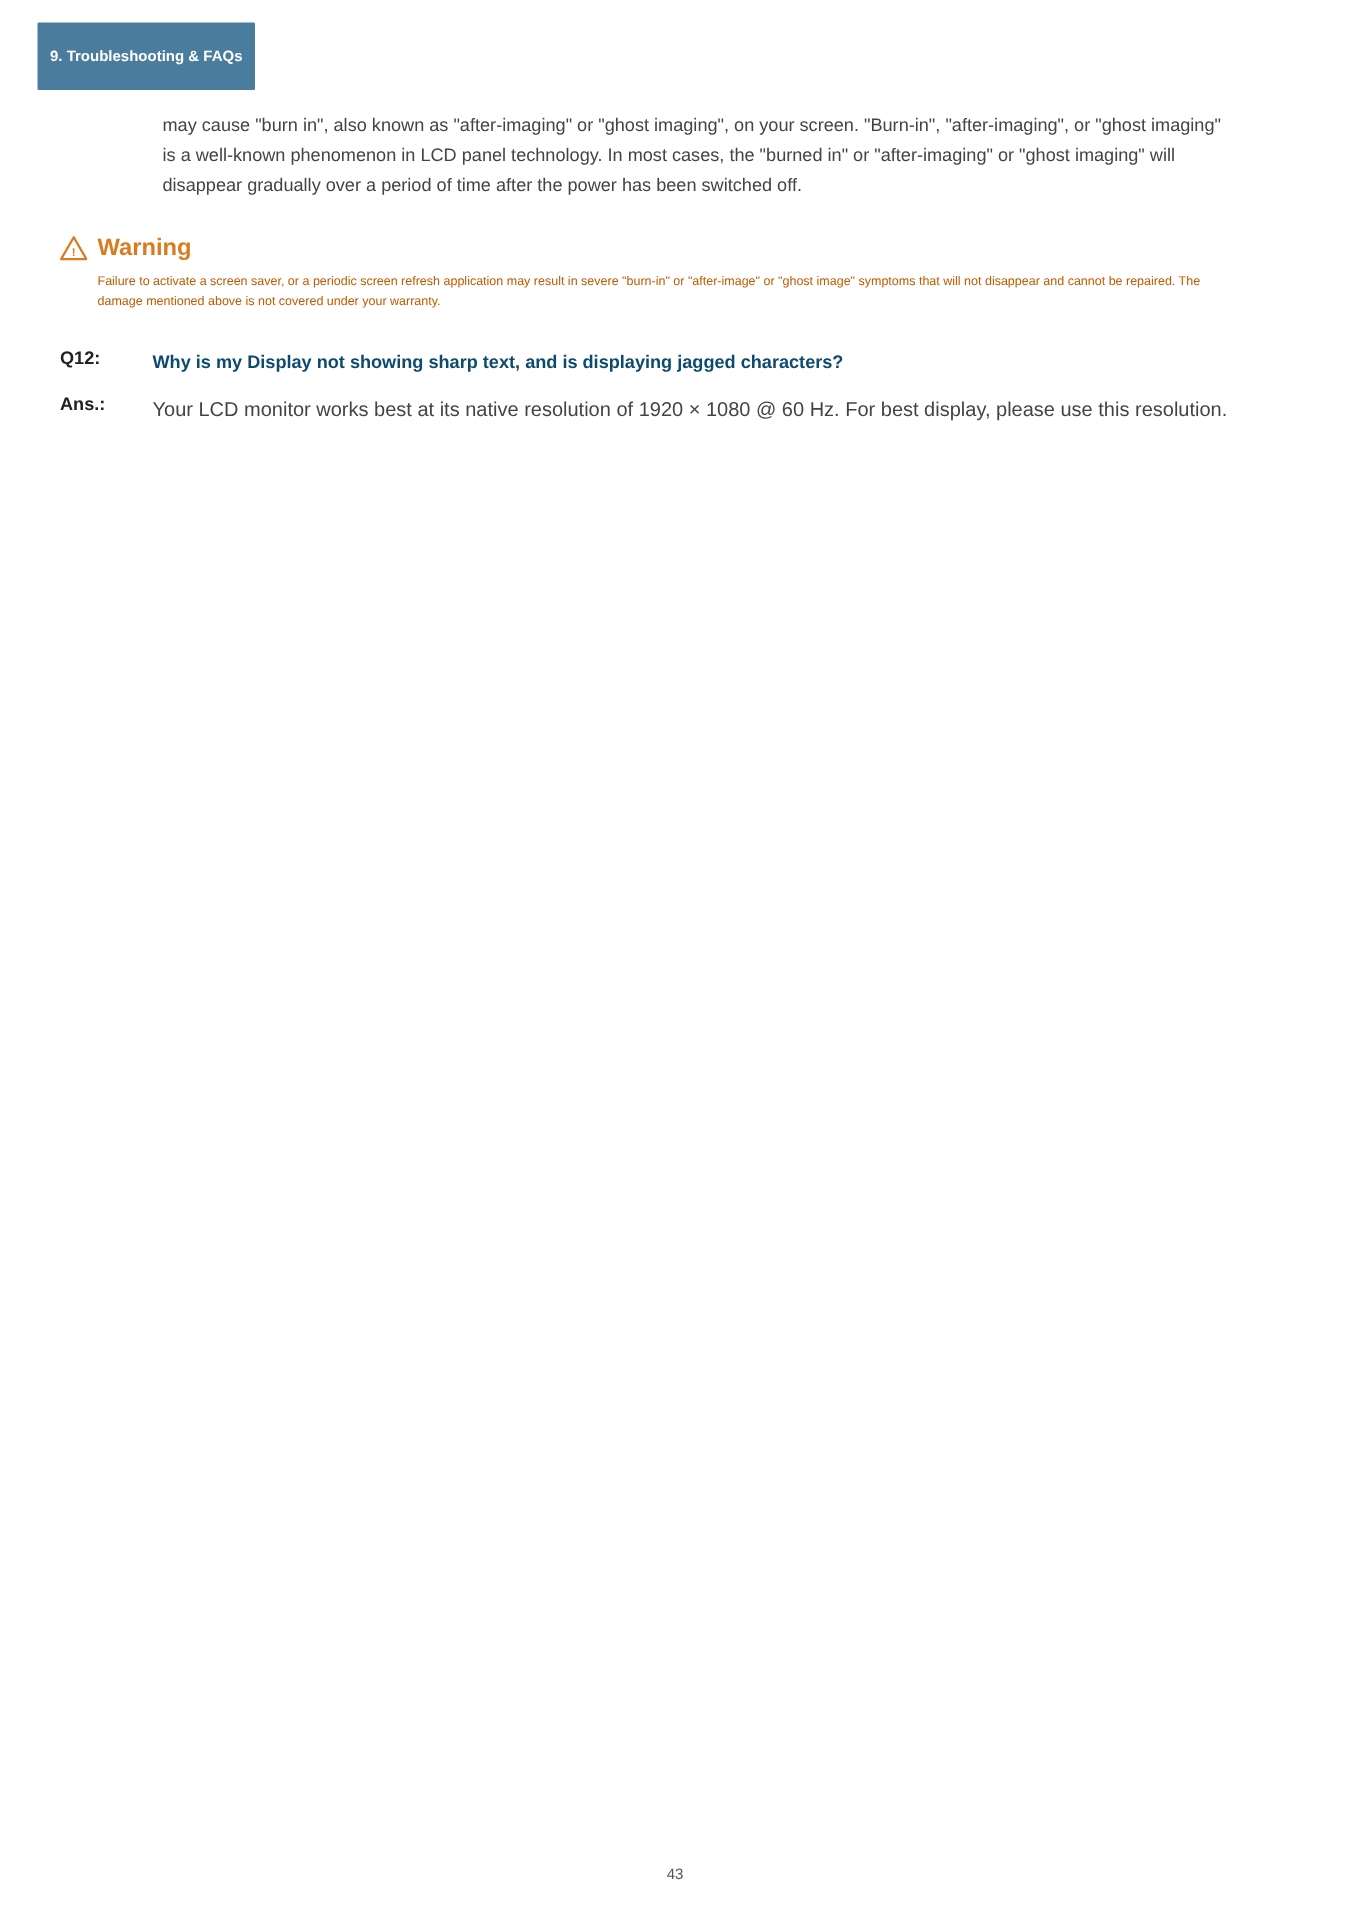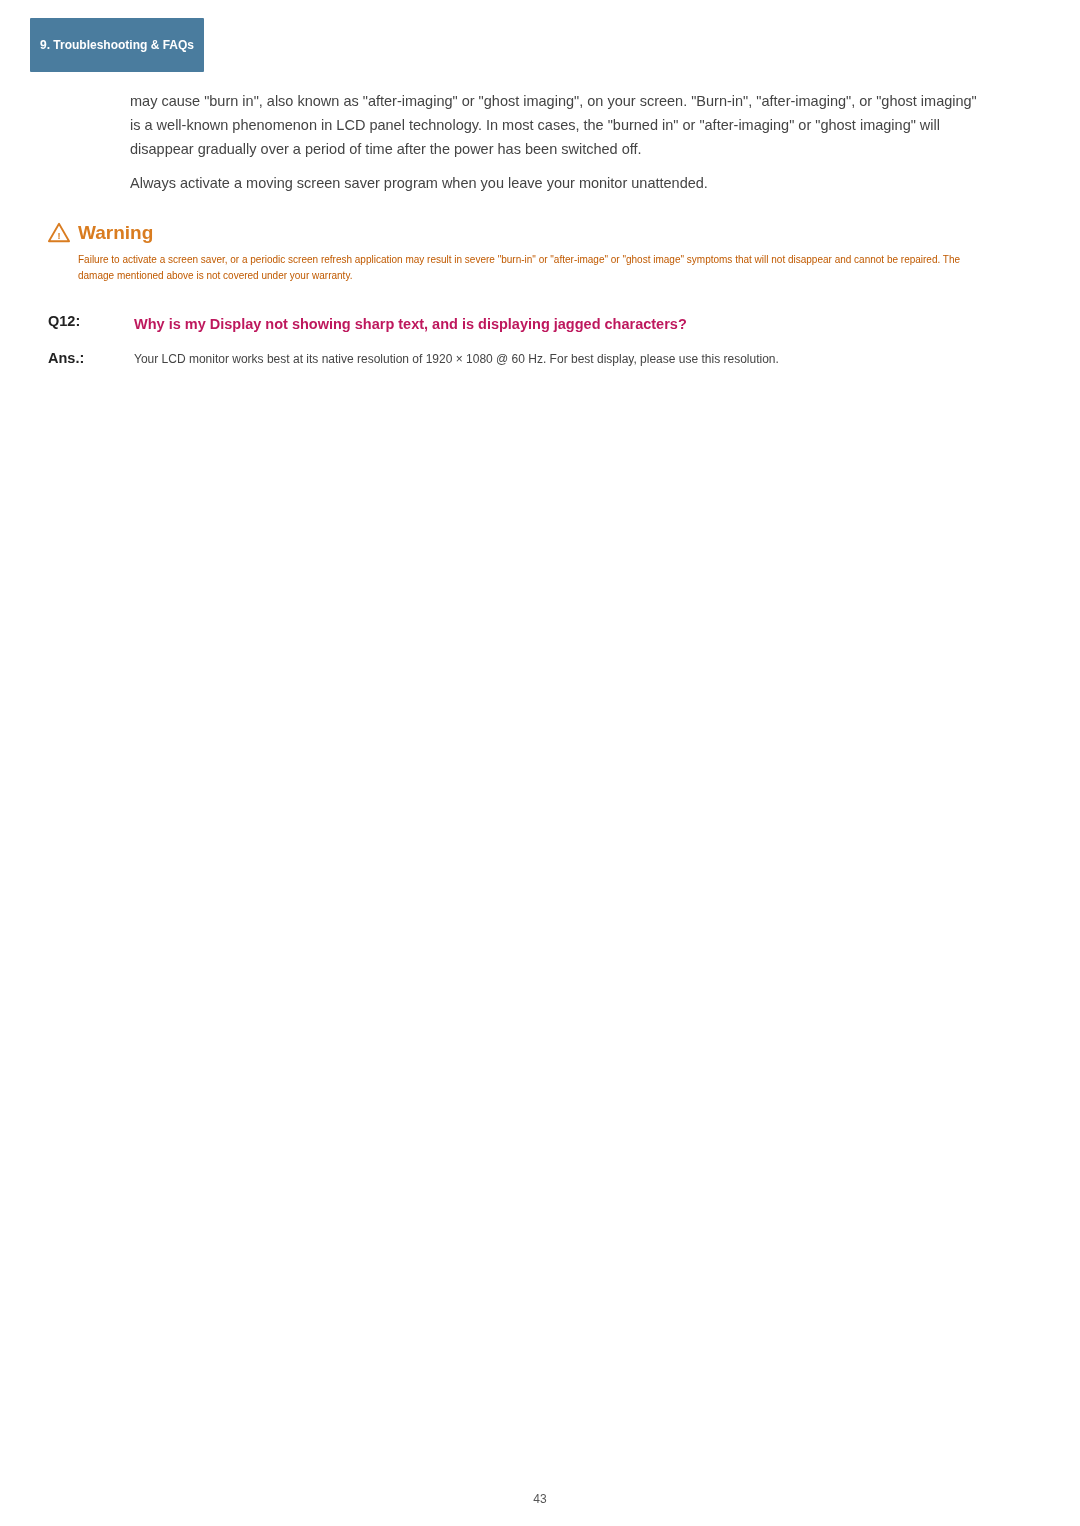--- a/index.html
+++ b/index.html
@@ -77,42 +77,42 @@
 
     .qa-block {
       margin-top: 28px;
       margin-bottom: 18px;
       margin-left: 18px;
       margin-right: 60px;
     }
 
     .qa-row {
       display: flex;
-      gap: 24px;
+      gap: 12px;
       margin-bottom: 14px;
     }
 
     .qa-label {
       font-size: 14.5px;
       font-weight: bold;
       color: #222222;
       min-width: 62px;
       flex-shrink: 0;
       padding-top: 0px;
     }
 
     .qa-question {
       font-size: 14.5px;
       font-weight: bold;
-      color: #be185d;
+      color: #0c4a6e;
       line-height: 1.6;
     }
 
     .qa-answer {
-      font-size: 12px;
+      font-size: 16px;
       color: #444444;
       line-height: 1.65;
     }
 
     .page-number {
       position: absolute;
       bottom: 20px;
       right: 50%;
       transform: translateX(50%);
       font-size: 12px;
@@ -121,21 +121,20 @@
   </style>
 </head>
 <body>
 
 <div class="page-container">
 
   <div class="section-header">9. Troubleshooting &amp; FAQs</div>
 
   <div class="body-text">may cause "burn in", also known as "after-imaging" or "ghost imaging", on your screen. "Burn-in", "after-imaging", or "ghost imaging" is a well-known phenomenon in LCD panel technology. In most cases, the "burned in" or "after-imaging" or "ghost imaging" will disappear gradually over a period of time after the power has been switched off.</div>
 
-  <div class="body-text">Always activate a moving screen saver program when you leave your monitor unattended.</div>
 
 
   <div class="warning-block">
     <div class="warning-title">
       <svg class="warning-icon" viewBox="0 0 24 24" xmlns="http://www.w3.org/2000/svg">
         <path d="M1 21h22L12 2 1 21z" fill="none" stroke="#d97c20" stroke-width="2" stroke-linejoin="round"></path>
         <text x="12" y="18" text-anchor="middle" font-size="10" font-weight="bold" fill="#d97c20">!</text>
       </svg>
       <span class="warning-label">Warning</span>
     </div>

